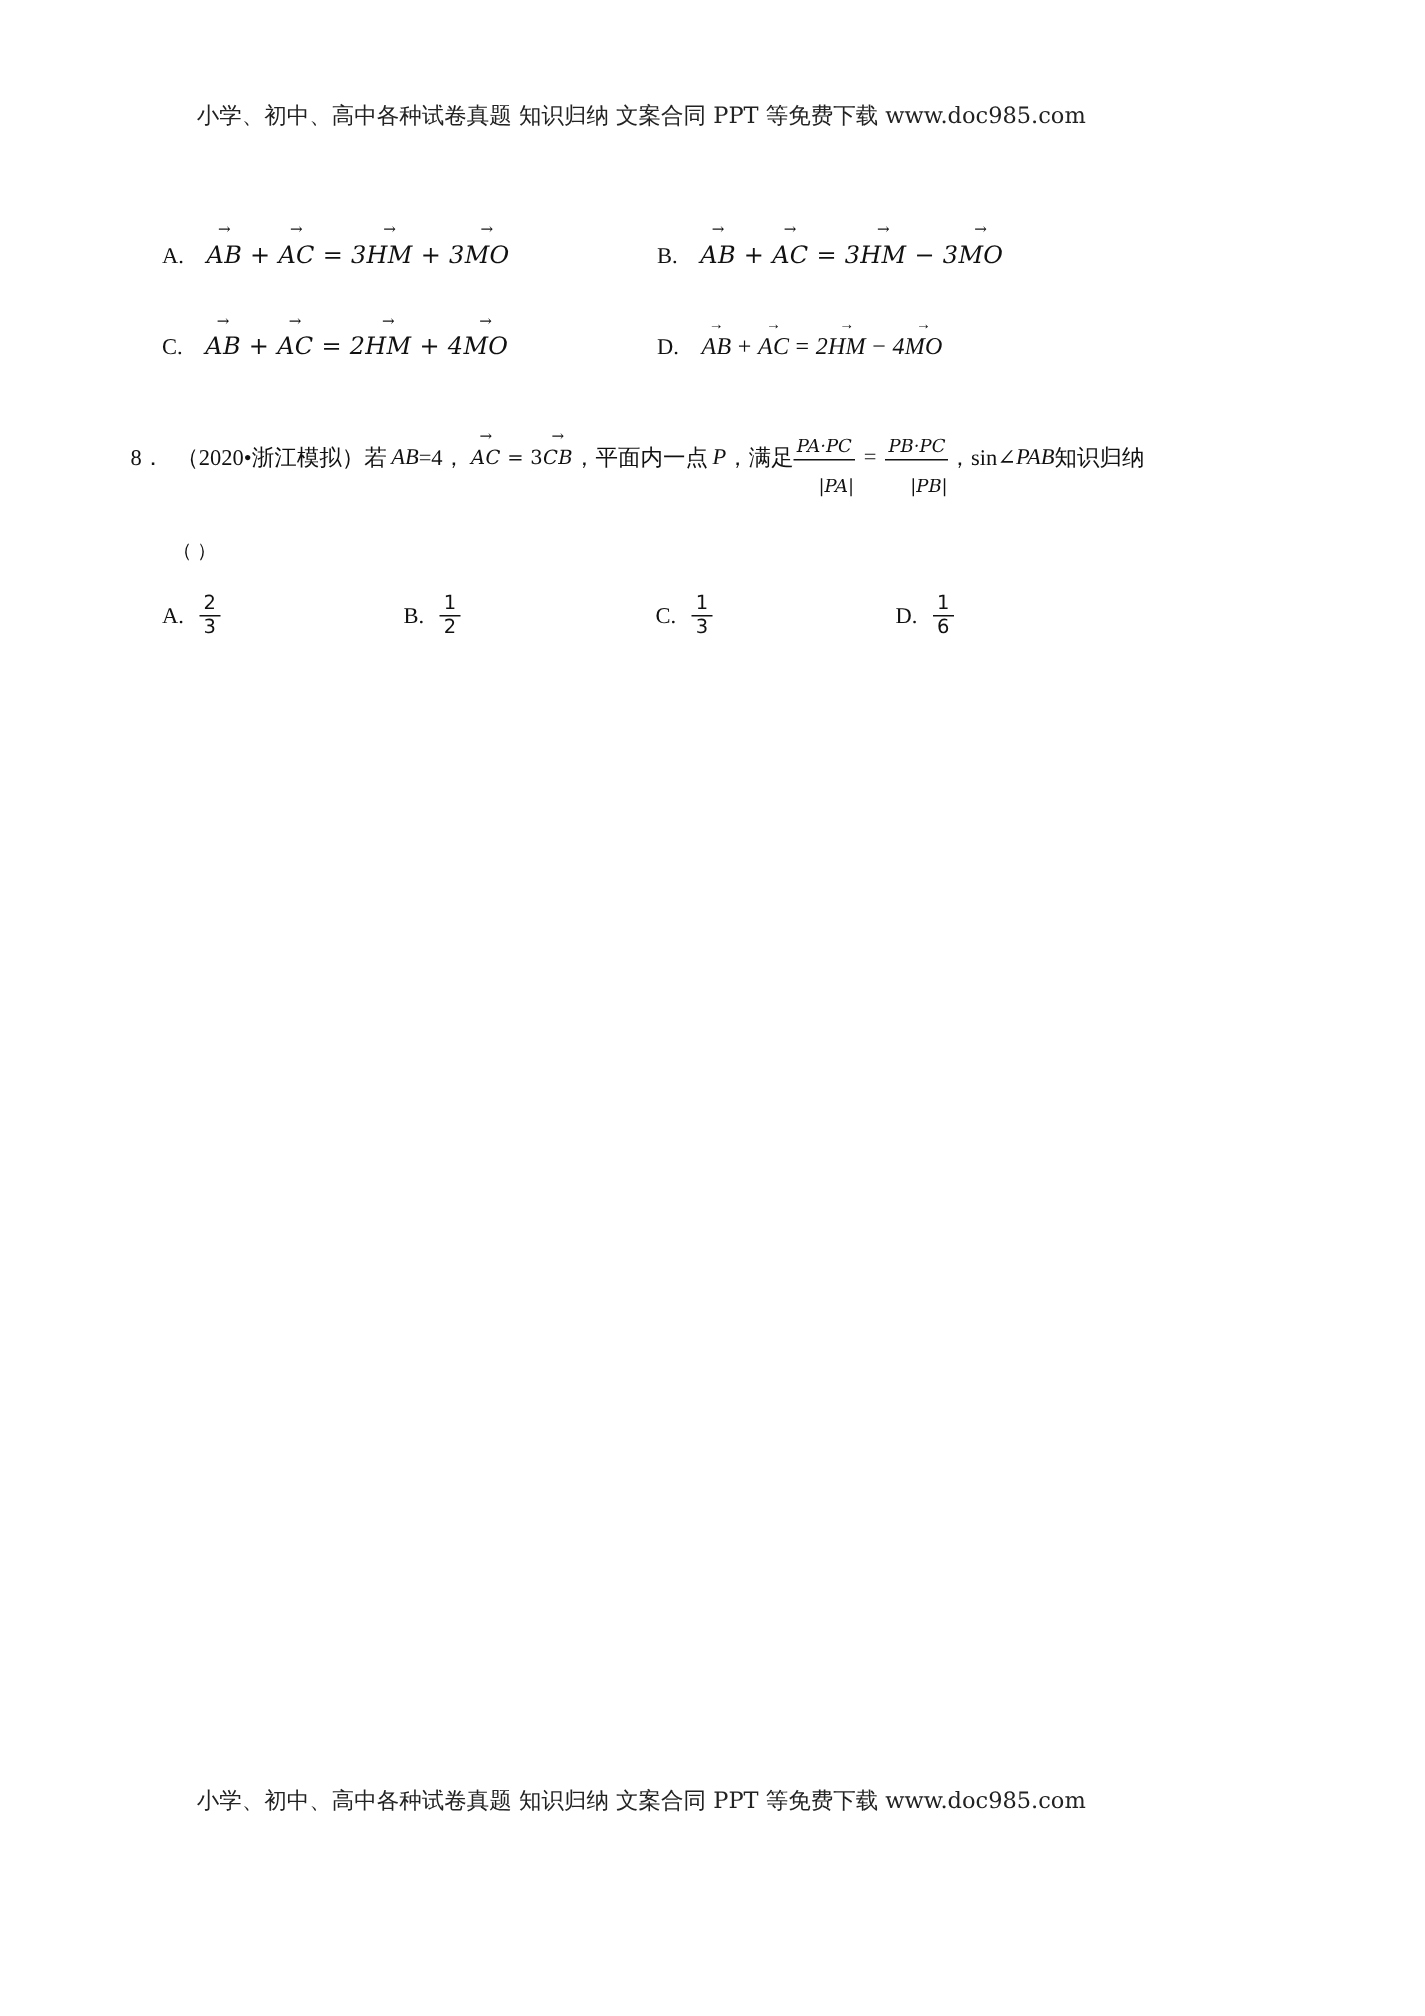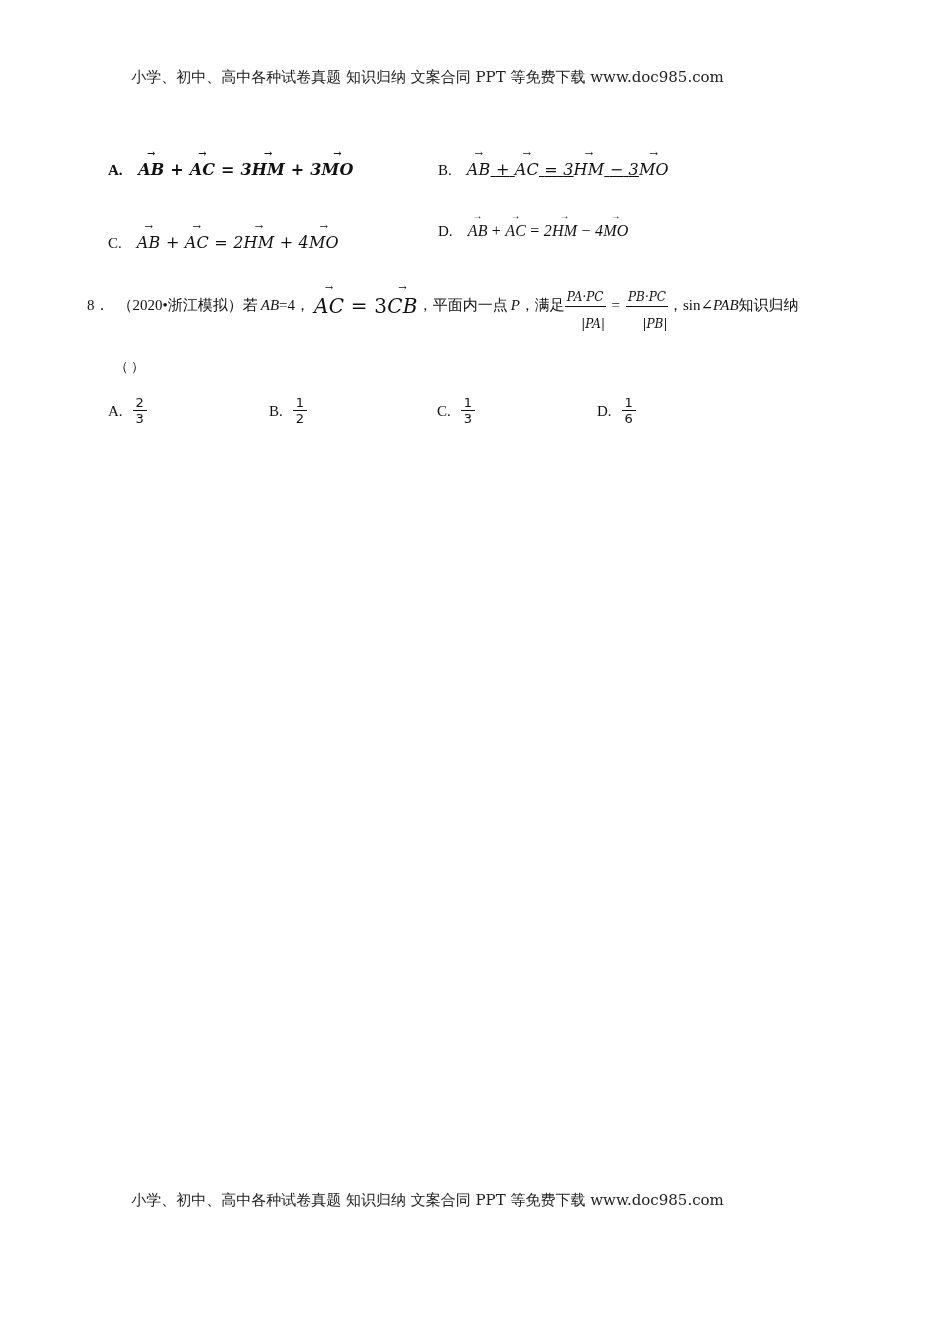--- a/index.html
+++ b/index.html
@@ -24,45 +24,45 @@
   .bigfrac { display:inline-flex; flex-direction:column; align-items:center; vertical-align:middle;
              font-family:"DejaVu Serif",serif; font-style:italic; font-size:12px; }
   .bigfrac .num { border-bottom:1px solid #111; padding:10px 2px 2px; line-height:14px; }
   .bigfrac .den { padding-top:10px; line-height:14px;margin-left:16px; }
 </style>
 </head>
 <body>
 
 <div class="header">小学、初中、高中各种试卷真题 知识归纳 文案合同 PPT 等免费下载   www.doc985.com</div>
 
-<div class="abs" style="left:108px; top:160px;font-weight:bold;">
+<div class="abs" style="left:108px; top:160px;">
   <span class="lbl">A.</span>
   <span class="math" style="margin-left:10px;">
     <span class="vec">AB</span>
     <span class="up">+</span>
     <span class="vec">AC</span>
     <span class="up">=</span>
     <span>3</span><span class="vec">HM</span>
     <span class="up">+</span>
     <span>3</span><span class="vec">MO</span>
   </span>
 </div>
 <div class="abs" style="left:438px; top:160px;">
   <span class="lbl">B.</span>
-  <span class="math" style="margin-left:10px;text-decoration:underline;">
+  <span class="math" style="margin-left:10px;">
     <span class="vec">AB</span>
     <span class="up">+</span>
     <span class="vec">AC</span>
     <span class="up">=</span>
     <span>3</span><span class="vec">HM</span>
     <span class="up">−</span>
     <span>3</span><span class="vec">MO</span>
   </span>
 </div>
-<div class="abs" style="left:108px; top:233px;">
+<div class="abs" style="left:108px; top:221px;">
   <span class="lbl">C.</span>
   <span class="math" style="margin-left:10px;">
     <span class="vec">AB</span>
     <span class="up">+</span>
     <span class="vec">AC</span>
     <span class="up">=</span>
     <span>2</span><span class="vec">HM</span>
     <span class="up">+</span>
     <span>4</span><span class="vec">MO</span>
   </span>
@@ -78,21 +78,21 @@
     <span class="up">−</span>
     <span>4</span><span class="vec">MO</span>
   </span>
 </div>
 
 <div class="abs q" style="left:87px; top:280px; display:flex; align-items:center;">
   <span>8．</span>
   <span style="margin-left:8px;">（2020•浙江模拟）若</span>
   <span style="font-style:italic; margin-left:3px;">AB</span>
   <span>=4，</span>
-  <span class="math" style="font-size:20px; margin-left:4px;">
+  <span class="math" style="font-size:13px; margin-left:4px;">
     <span class="vec">AC</span>
     <span class="up">= 3</span><span class="vec">CB</span>
   </span>
   <span>，平面内一点</span>
   <span style="font-style:italic; margin-left:3px;">P</span>
   <span>，满足</span>
   <span class="bigfrac">
     <span class="num">PA·PC</span>
     <span class="den">|PA|</span>
   </span>

